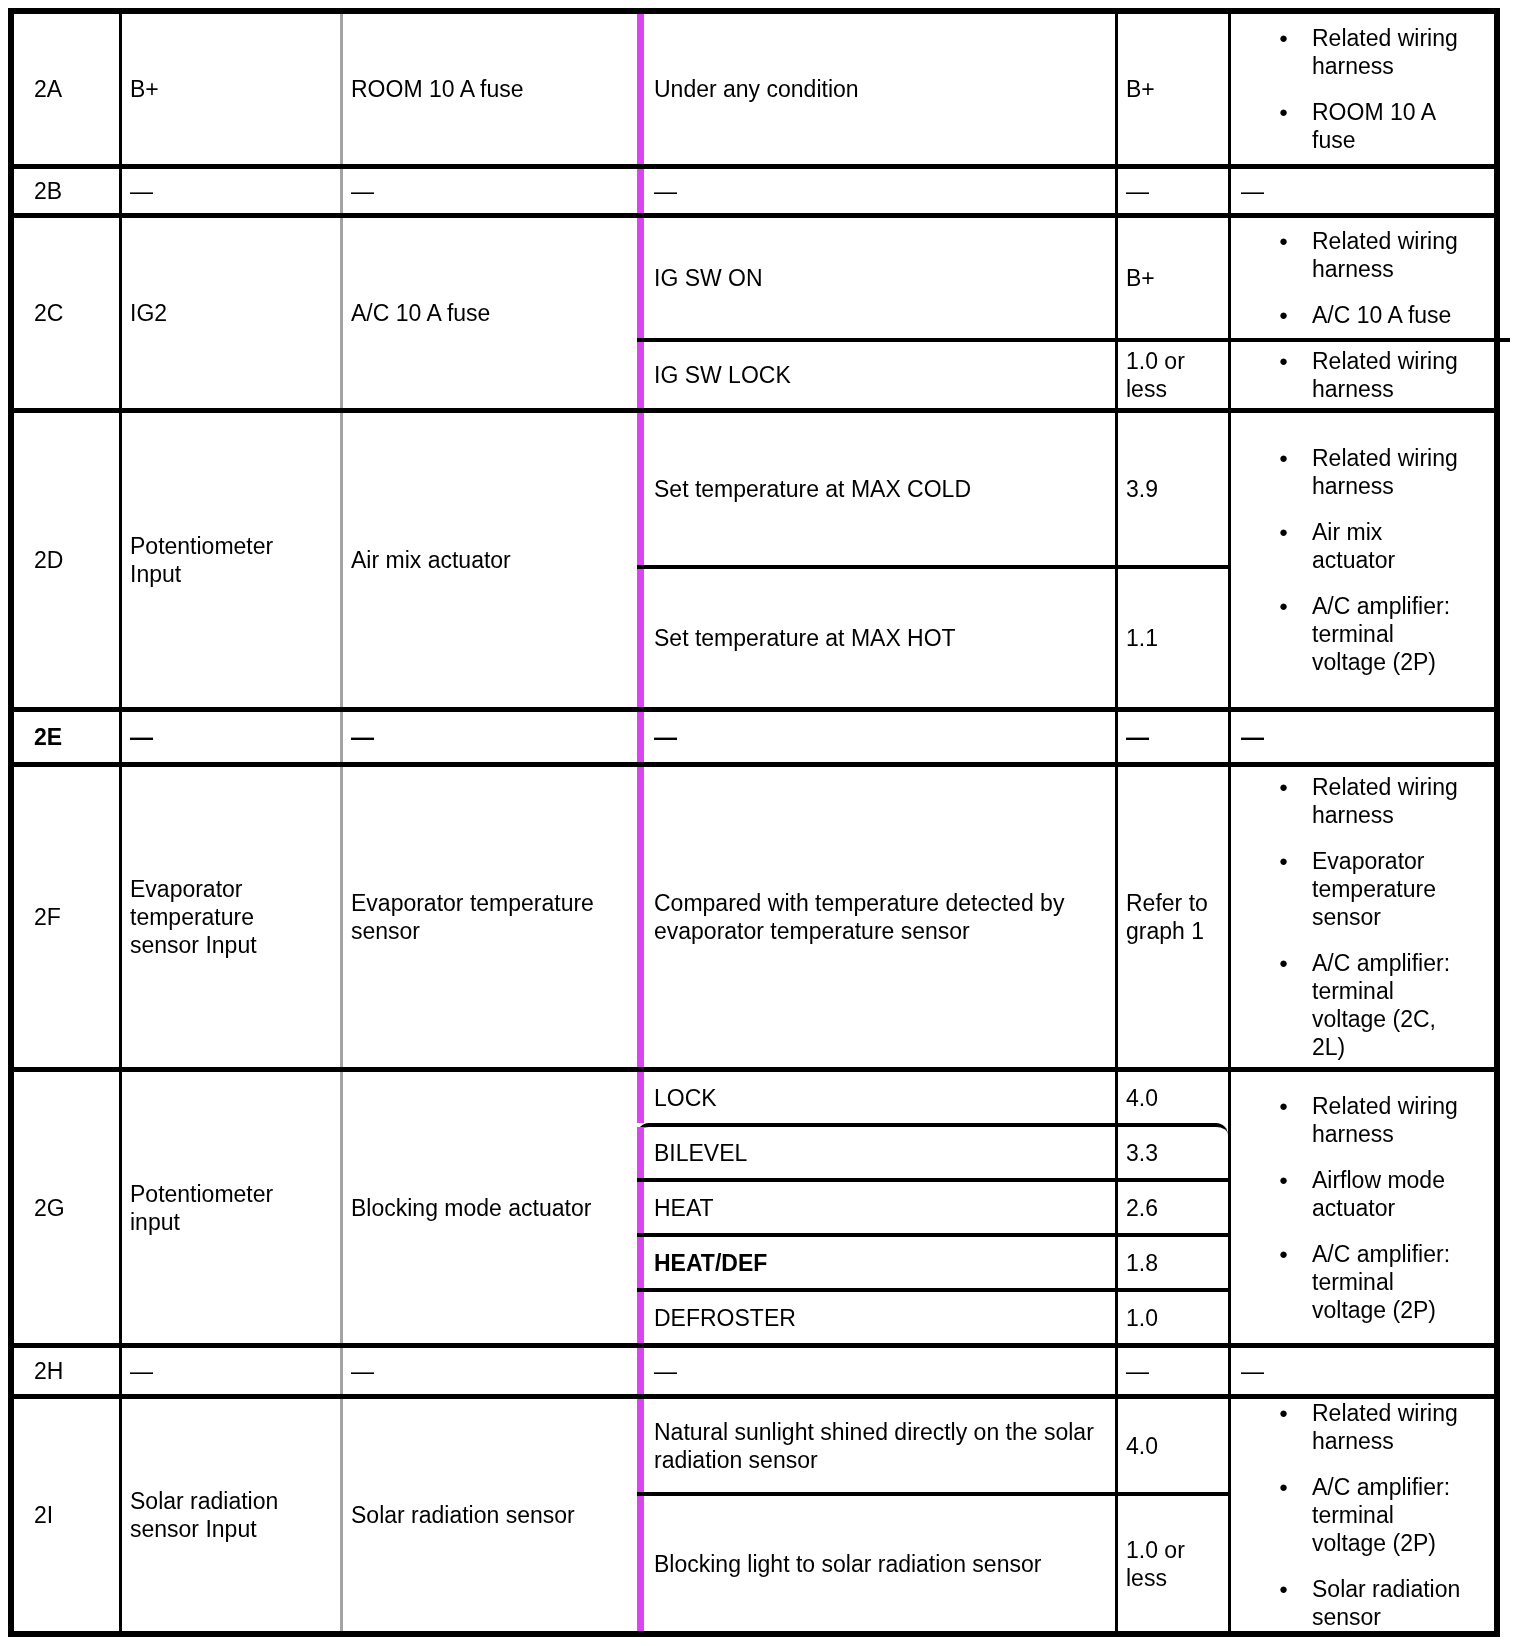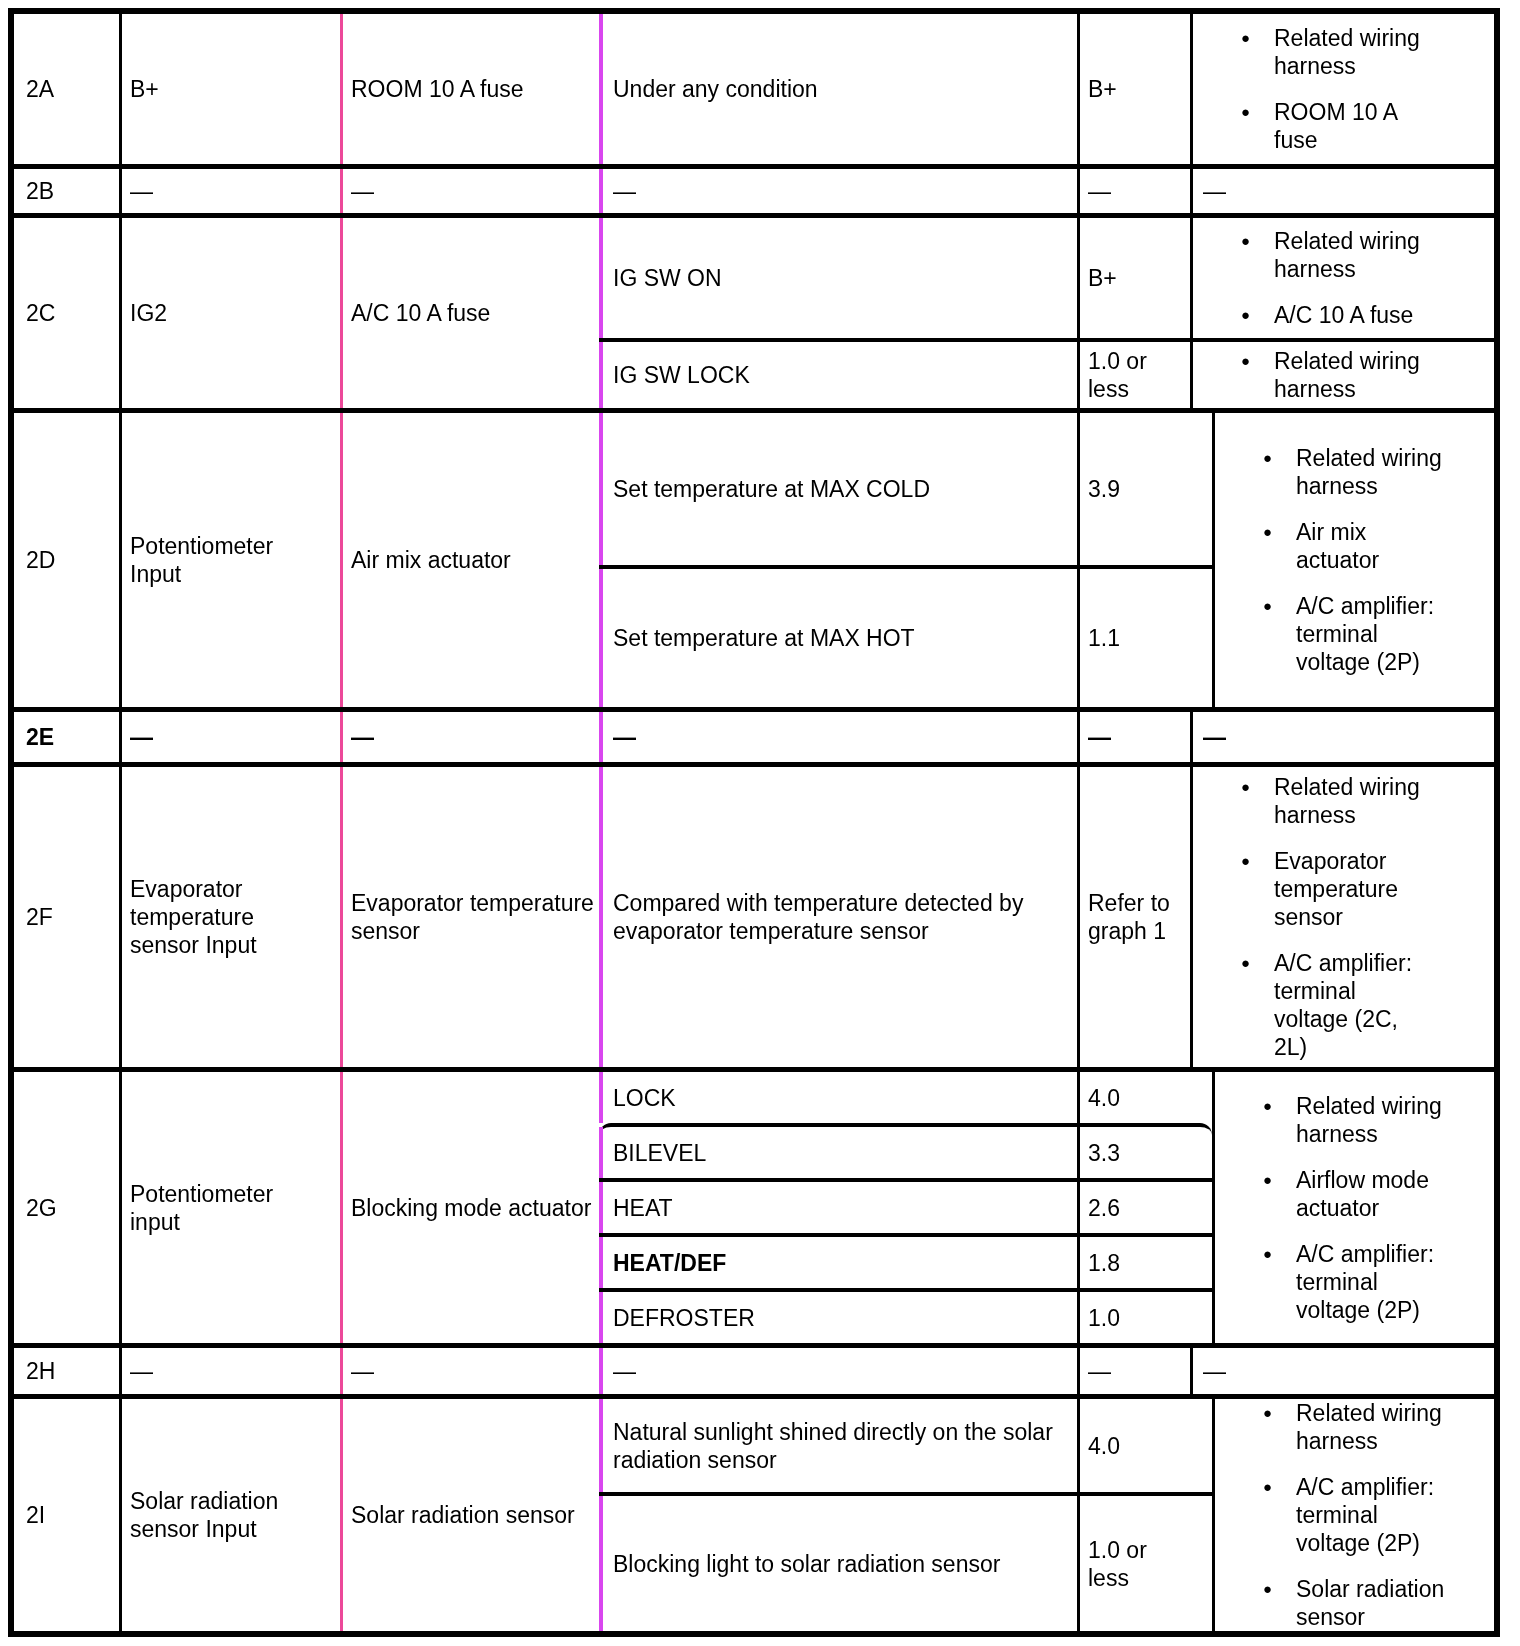--- a/index.html
+++ b/index.html
@@ -10,27 +10,27 @@
     color: #000;
   }
   .table {
     margin: 8px; width: 1492px; border: 6px solid #000;
     font-size: 23px; line-height: 28px; background: #fff;
   }
   .mrow { display: flex; align-items: stretch; }
   .mrow + .mrow { border-top: 5px solid #000; }
   .mrow.bold { font-weight: bold; }
   .cell { display: flex; flex-direction: column; justify-content: center; overflow: hidden; flex-shrink: 0; }
-  .c1 { width: 105px; padding-left: 12px; }
+  .c1 { width: 105px; padding-left: 20px; }
   .c2 { width: 221px; border-left: 3px solid #000; padding-left: 8px; }
-  .c3 { width: 259px; border-left: 3px solid #ec4899; padding-left: 8px; }
+  .c3 { width: 297px; border-left: 3px solid #a3a3a3; padding-left: 8px; }
   .subs { display: flex; flex-direction: column; flex: 1 1 auto; }
   .sub { display: flex; align-items: stretch; flex: 1 1 auto; }
   .sub + .sub { border-top: 4px solid #000; }
-  .c4 { width: 478px; border-left: 4px solid #d946ef; padding-left: 10px; }
+  .c4 { width: 478px; border-left: 7px solid #d946ef; padding-left: 10px; }
   .c5 { width: 113px; border-left: 3px solid #000; padding-left: 8px; }
   .c6 { width: 282px; border-left: 3px solid #000; }
   .c6 > .ln { padding-left: 10px; }
   .ln { white-space: pre; }
   .ln.bold { font-weight: bold; }
   .blist { display: flex; flex-direction: column; gap: 18px; }
   .bitem { display: flex; align-items: flex-start; padding-left: 48px; }
   .bullet { width: 33px; flex-shrink: 0; font-size: 15px; line-height: 28px; }
 </style>
 </head>

